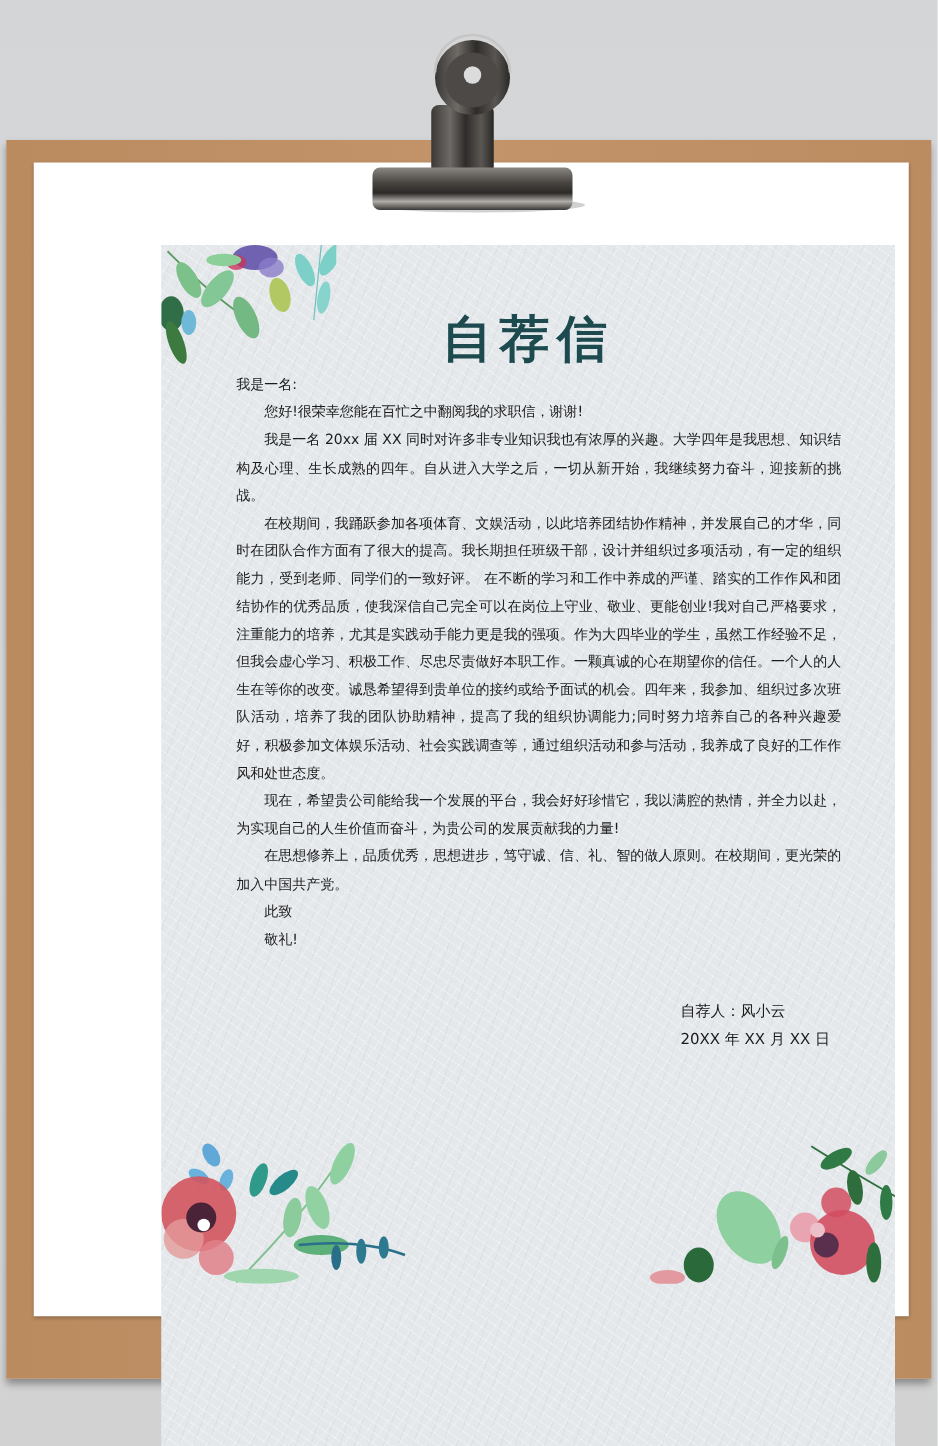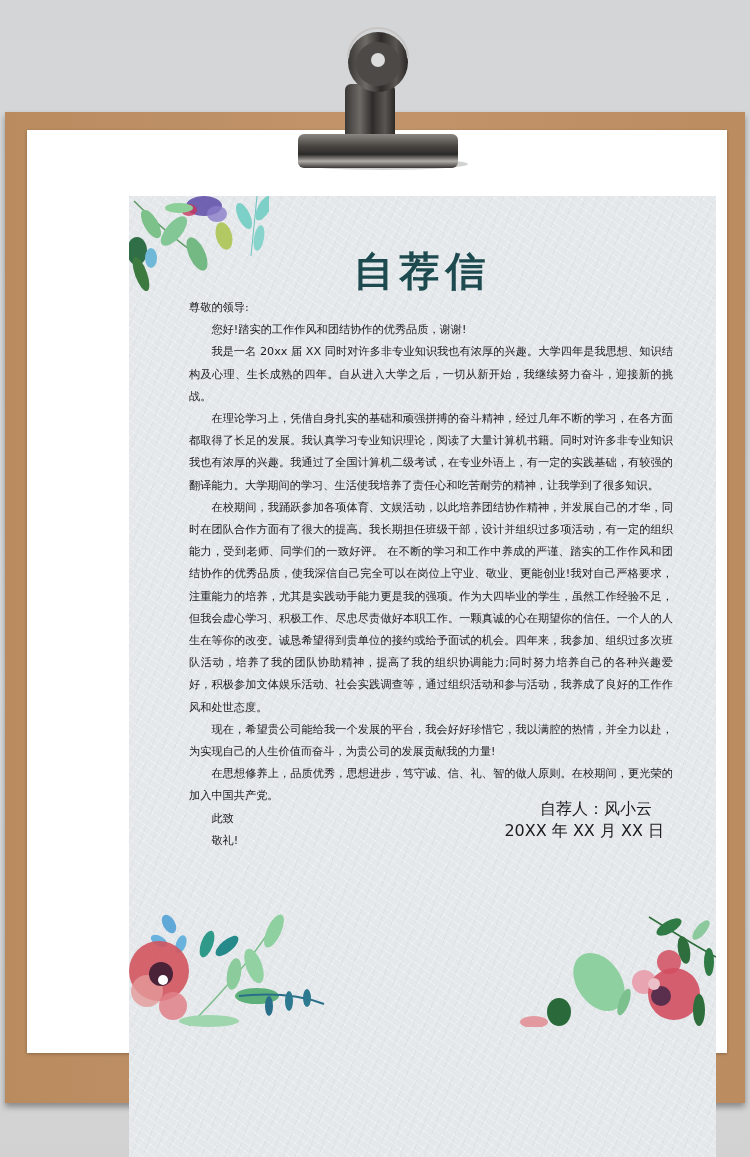--- a/index.html
+++ b/index.html
@@ -33,22 +33,22 @@
     font-family: "DejaVu Serif", "Liberation Serif", serif;
     font-size: 40px; font-weight: bold; color: #1c4a4e; letter-spacing: 6px;
   }
   .letter {
     position: absolute; left: 60px; width: 484px; top: 101px;
     font-size: 11.2px; line-height: 22.2px; color: #1b1b1b;
   }
   .letter p { margin: 0; text-align: justify; }
   .letter .indent { text-indent: 2em; }
   .sig {
-    position: absolute; right: 52px; top: 602px; text-align: right;
-    font-size: 16px; line-height: 22px; color: #1b1b1b;
+    position: absolute; right: 52px; top: 602px; 
+    font-size: 12px; line-height: 22px; color: #1b1b1b;
   }
   .sig .name { padding-right: 12px; }
   .deco { position: absolute; }
   .clip { position: absolute; left: 288px; top: 22px; width: 180px; height: 150px; }
 </style>
 </head>
 <body>
 
 <div class="board"></div>
 <div class="paper"></div>
@@ -111,24 +111,23 @@
     <circle cx="155" cy="82" r="26" fill="#d24e60" opacity="0.9"></circle>
     <circle cx="150" cy="50" r="12" fill="#d24e60" opacity="0.85"></circle>
     <circle cx="142" cy="84" r="10" fill="#5a2f4e"></circle>
     <circle cx="135" cy="72" r="6" fill="#ecc0c8"></circle>
     <ellipse cx="180" cy="98" rx="6" ry="16" fill="#2d6e3c"></ellipse>
   </svg>
 
   <div class="title">自荐信</div>
 
   <div class="letter">
-    <p>尊敬的领导:</p>
-    <p class="indent">您好!踏实的工作作风和团结协作的优秀品质，谢谢!</p>
+    <p>我是一名:</p>
+    <p class="indent">您好!很荣幸您能在百忙之中翻阅我的求职信，谢谢!</p>
     <p class="indent">我是一名 20xx 届 XX 同时对许多非专业知识我也有浓厚的兴趣。大学四年是我思想、知识结构及心理、生长成熟的四年。自从进入大学之后，一切从新开始，我继续努力奋斗，迎接新的挑战。</p>
-    <p class="indent">在理论学习上，凭借自身扎实的基础和顽强拼搏的奋斗精神，经过几年不断的学习，在各方面都取得了长足的发展。我认真学习专业知识理论，阅读了大量计算机书籍。同时对许多非专业知识我也有浓厚的兴趣。我通过了全国计算机二级考试，在专业外语上，有一定的实践基础，有较强的翻译能力。大学期间的学习、生活使我培养了责任心和吃苦耐劳的精神，让我学到了很多知识。</p>
     <p class="indent">在校期间，我踊跃参加各项体育、文娱活动，以此培养团结协作精神，并发展自己的才华，同时在团队合作方面有了很大的提高。我长期担任班级干部，设计并组织过多项活动，有一定的组织能力，受到老师、同学们的一致好评。 在不断的学习和工作中养成的严谨、踏实的工作作风和团结协作的优秀品质，使我深信自己完全可以在岗位上守业、敬业、更能创业!我对自己严格要求，注重能力的培养，尤其是实践动手能力更是我的强项。作为大四毕业的学生，虽然工作经验不足，但我会虚心学习、积极工作、尽忠尽责做好本职工作。一颗真诚的心在期望你的信任。一个人的人生在等你的改变。诚恳希望得到贵单位的接约或给予面试的机会。四年来，我参加、组织过多次班队活动，培养了我的团队协助精神，提高了我的组织协调能力;同时努力培养自己的各种兴趣爱好，积极参加文体娱乐活动、社会实践调查等，通过组织活动和参与活动，我养成了良好的工作作风和处世态度。</p>
     <p class="indent">现在，希望贵公司能给我一个发展的平台，我会好好珍惜它，我以满腔的热情，并全力以赴，为实现自己的人生价值而奋斗，为贵公司的发展贡献我的力量!</p>
     <p class="indent">在思想修养上，品质优秀，思想进步，笃守诚、信、礼、智的做人原则。在校期间，更光荣的加入中国共产党。</p>
     <p class="indent">此致</p>
     <p class="indent">敬礼!</p>
   </div>
 
   <div class="sig">
     <div class="name">自荐人：风小云</div>
     <div>20XX 年 XX 月 XX 日</div>

